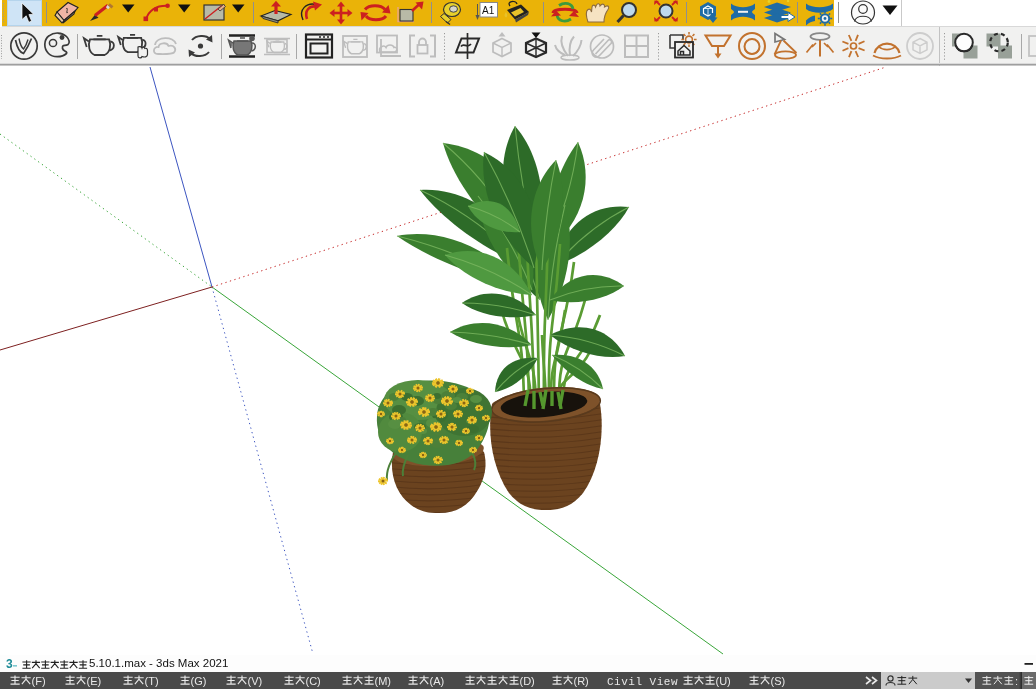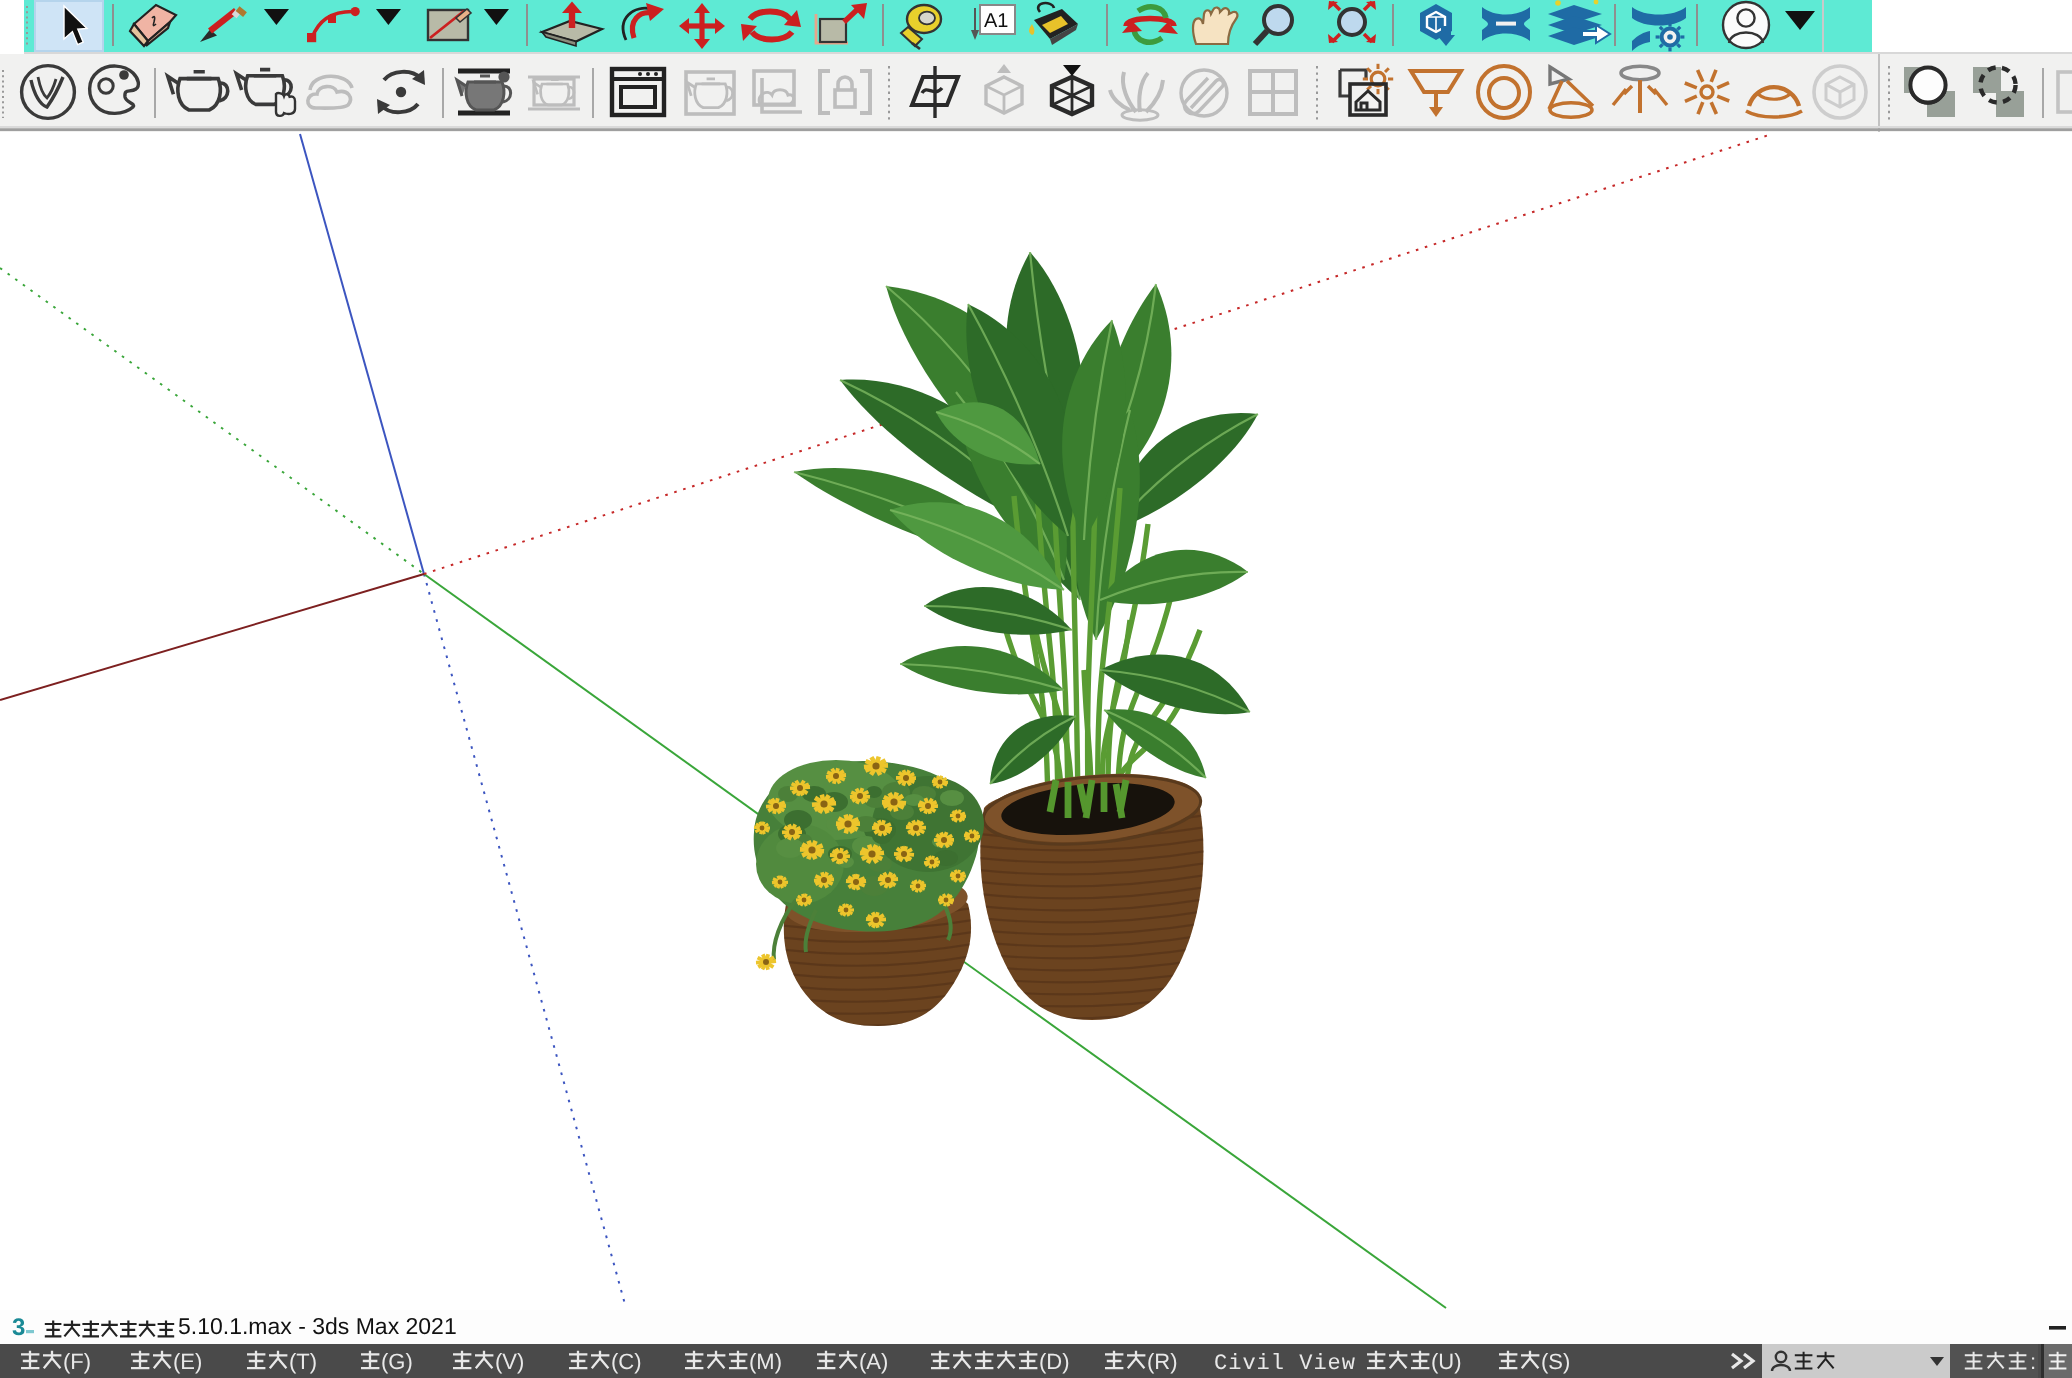--- a/index.html
+++ b/index.html
@@ -1,17 +1,17 @@
 <!DOCTYPE html>
 <html><head><meta charset="utf-8"><style>
 html,body{margin:0;padding:0;width:1036px;height:689px;overflow:hidden;background:#fff;
 font-family:"Liberation Sans",sans-serif;}
 .abs{position:absolute;}
 </style></head><body>
-<div class="abs" style="left:12px;top:0;width:924px;height:27px;background:#5eead4">
+<div class="abs" style="left:2px;top:0;width:832px;height:27px;background:#eab308">
     <svg width="1036" height="27" style="position:absolute;left:0;top:0">
       <line x1="1.5" y1="3" x2="1.5" y2="23" stroke="#999" stroke-width="1" stroke-dasharray="1,1.6"></line>
       <rect x="5.5" y="0.5" width="34" height="25" fill="#cfe4f6" stroke="#b5d4ec"></rect>
       <path d="M20,3 L20,19.5 L24.2,15.8 L26.8,22.3 L29.6,21.1 L26.9,14.6 L31.5,14.2 Z" fill="#111" stroke="#fff" stroke-width="0.7"></path>
       <line x1="44.5" y1="2" x2="44.5" y2="23" stroke="#8f8f8f"></line>
       <g stroke="#222" stroke-width="1.1">
         <path d="M55,12 L66,2.5 L76,7.5 L73,11 L62,20.5 Z" fill="#f0b4a4"></path>
         <path d="M55,12 L62,20.5 L60,23 L53,15.5 Z" fill="#e5c49d"></path>
         <path d="M62,20.5 L73,11 L72,14 L61,23 Z" fill="#d8a88e"></path>
         <path d="M64,9 q2,-2 1,2 q-1,3 1,1" fill="none" stroke-width="0.8"></path>

